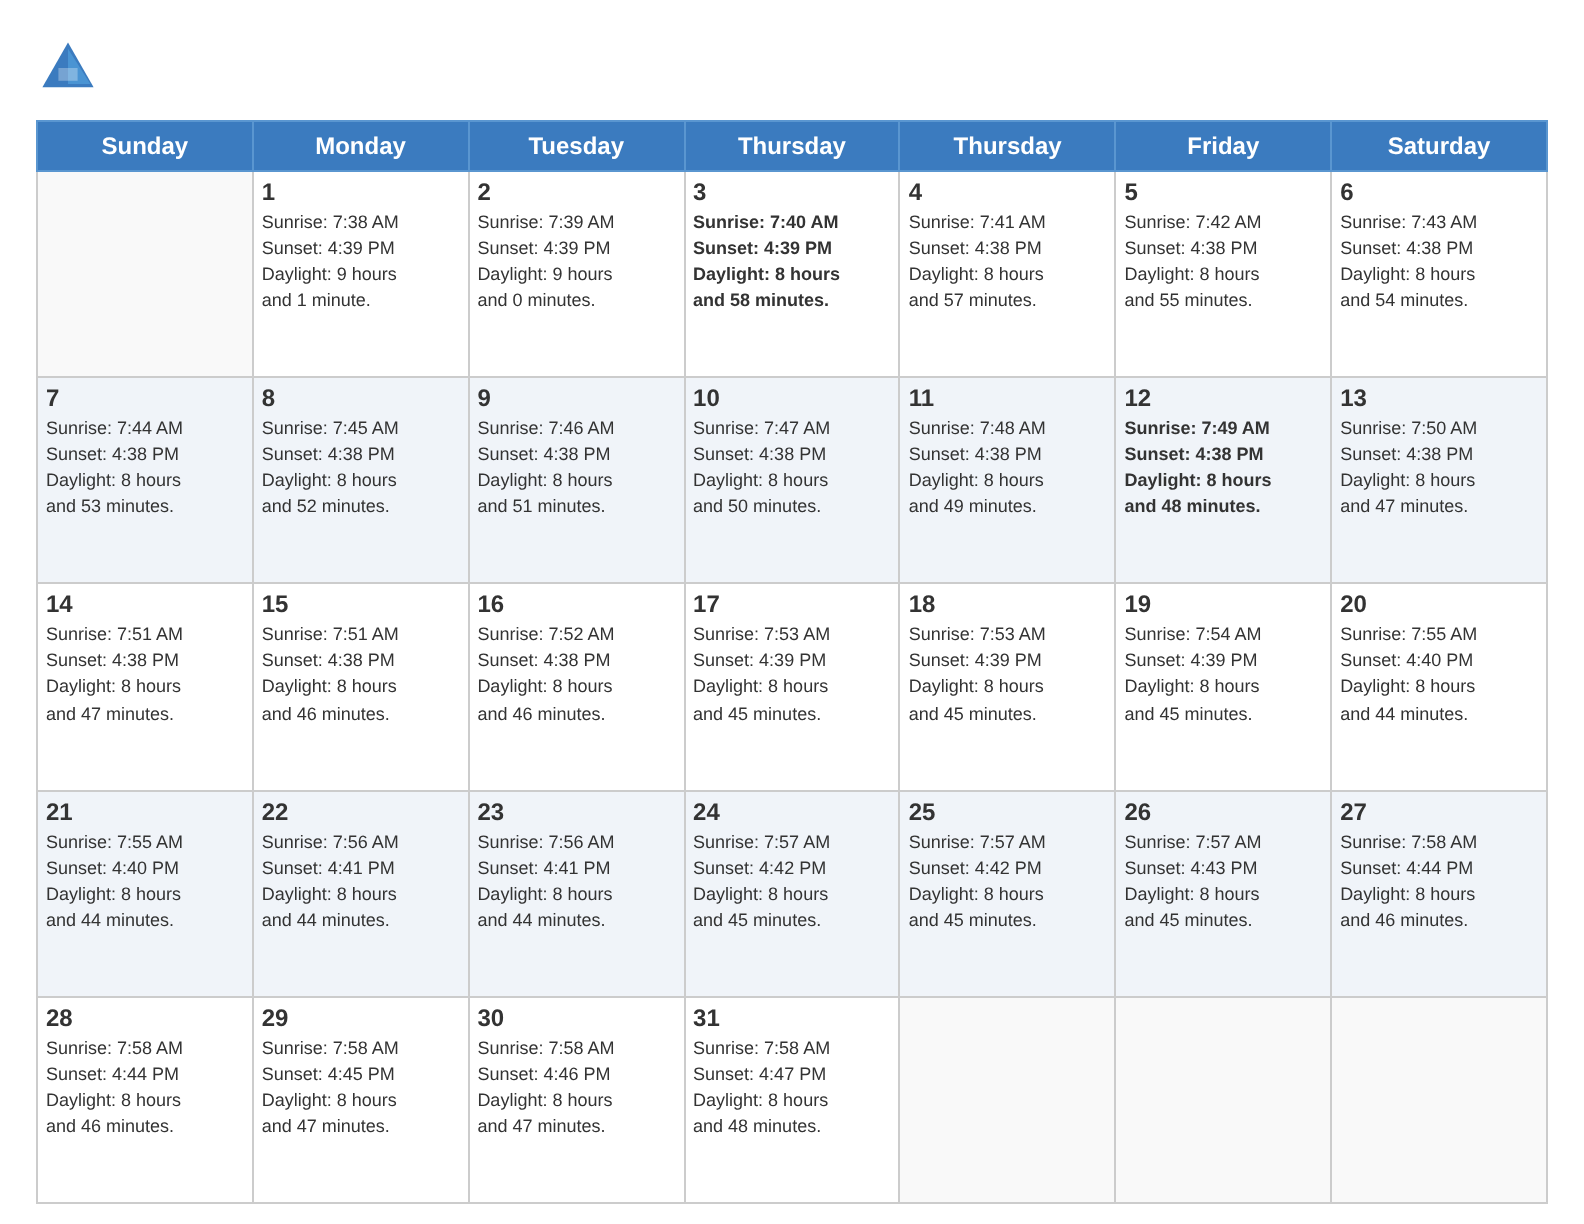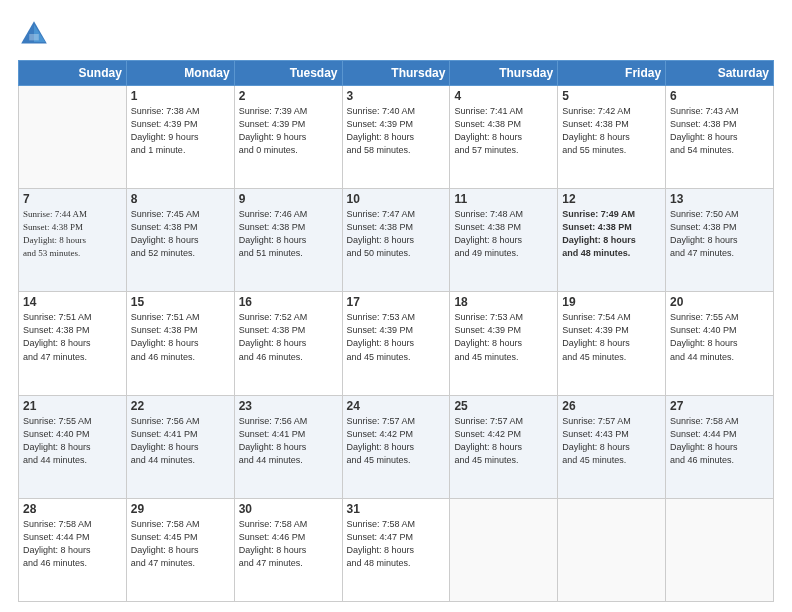--- a/index.html
+++ b/index.html
@@ -59,21 +59,21 @@
       border-collapse: collapse;
       width: 100%;
       table-layout: fixed;
     }
     .calendar th {
       background: #3b7bbf;
       color: #fff;
       font-size: 12px;
       font-weight: bold;
       padding: 5px 4px;
-      text-align: right;
+      text-align: center;
       border: 1px solid #5a96d0;
     }
     .calendar td {
       border: 1px solid #ccc;
       vertical-align: top;
       padding: 3px 4px;
       font-size: 9.5px;
       color: #333;
       background: #fff;
       height: 90px;
@@ -143,21 +143,21 @@
           </td>
           <td>
             <span class="day-num">2</span>
             <div class="day-info" style="white-space: pre-line;">Sunrise: 7:39 AM
 Sunset: 4:39 PM
 Daylight: 9 hours
 and 0 minutes.</div>
           </td>
           <td>
             <span class="day-num">3</span>
-            <div class="day-info" style="white-space: pre-line;">Sunrise: 7:40 AM
+            <div class="day-info" style="white-space: pre-line; font-weight: bold;">Sunrise: 7:40 AM
 Sunset: 4:39 PM
 Daylight: 8 hours
 and 58 minutes.</div>
           </td>
           <td>
             <span class="day-num">4</span>
             <div class="day-info" style="white-space: pre-line;">Sunrise: 7:41 AM
 Sunset: 4:38 PM
 Daylight: 8 hours
 and 57 minutes.</div>
@@ -173,21 +173,21 @@
             <span class="day-num">6</span>
             <div class="day-info" style="white-space: pre-line;">Sunrise: 7:43 AM
 Sunset: 4:38 PM
 Daylight: 8 hours
 and 54 minutes.</div>
           </td>
         </tr>
         <tr class="row-shade">
           <td>
             <span class="day-num">7</span>
-            <div class="day-info" style="white-space: pre-line; font-family: Liberation Serif, serif;">Sunrise: 7:44 AM
+            <div class="day-info" style="white-space: pre-line;">Sunrise: 7:44 AM
 Sunset: 4:38 PM
 Daylight: 8 hours
 and 53 minutes.</div>
           </td>
           <td>
             <span class="day-num">8</span>
             <div class="day-info" style="white-space: pre-line;">Sunrise: 7:45 AM
 Sunset: 4:38 PM
 Daylight: 8 hours
 and 52 minutes.</div>

